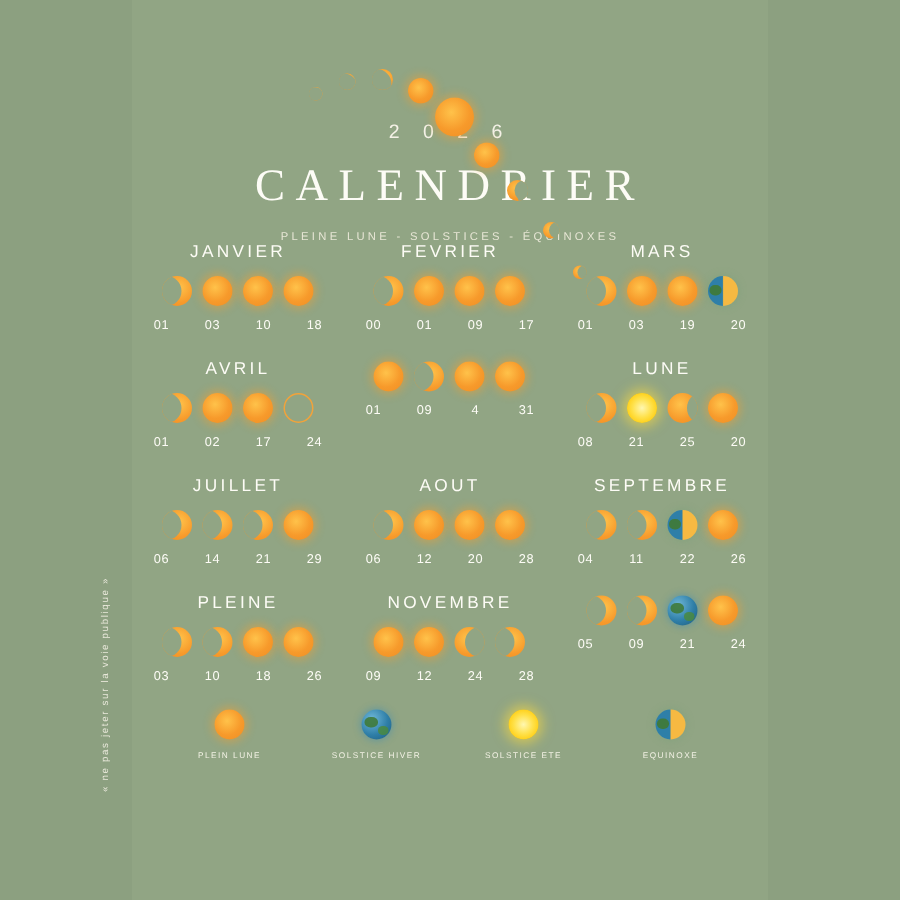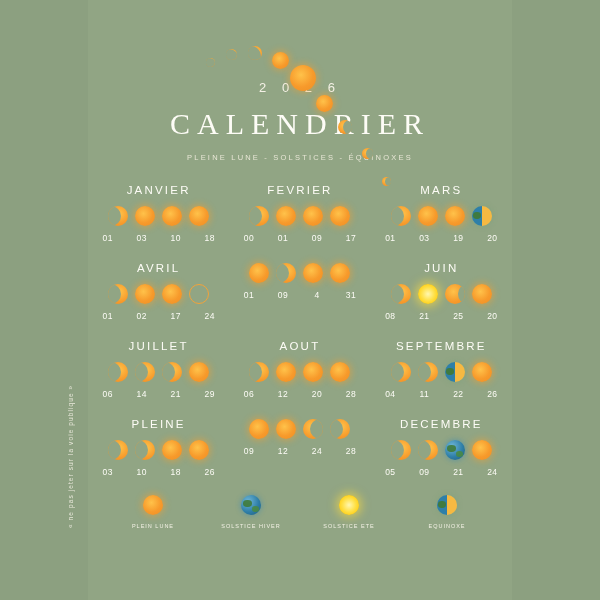--- a/index.html
+++ b/index.html
@@ -56,21 +56,20 @@
   }
   .subtitle {
     margin-top: 12px;
     font-size: 7.5px;
     letter-spacing: 2.2px;
     color: #e7e6d5;
   }
 
   
   .months {
-    margin-top: 22px;
     width: 100%;
     display: grid;
     grid-template-columns: repeat(3, 1fr);
     row-gap: 19px;
     justify-items: center;
   }
   .month { width: 128px; text-align: center; }
   .month-name {
     font-size: 11.5px;
     letter-spacing: 2.2px;
@@ -307,21 +306,21 @@
             <div class="m full"></div>
           </div>
           <div class="days">
             <div class="day">01</div>
             <div class="day">09</div>
             <div class="day">4</div>
             <div class="day">31</div>
           </div>
         </div>
         <div class="month">
-          <div class="month-name">JUIN</div>
+          <div class="month-name">LUNE</div>
           <div class="phases">
             <div class="m cres-l"></div>
             <div class="m sun"></div>
             <div class="m gib-r"></div>
             <div class="m full"></div>
           </div>
           <div class="days">
             <div class="day">08</div>
             <div class="day">21</div>
             <div class="day">25</div>
@@ -382,35 +381,35 @@
             <div class="m full"></div>
           </div>
           <div class="days">
             <div class="day">03</div>
             <div class="day">10</div>
             <div class="day">18</div>
             <div class="day">26</div>
           </div>
         </div>
         <div class="month">
+          <div class="month-name">NOVEMBRE</div>
           <div class="phases">
             <div class="m full"></div>
             <div class="m full"></div>
             <div class="m cres-r"></div>
             <div class="m cres-l"></div>
           </div>
           <div class="days">
             <div class="day">09</div>
             <div class="day">12</div>
             <div class="day">24</div>
             <div class="day">28</div>
           </div>
         </div>
         <div class="month">
-          <div class="month-name">DECEMBRE</div>
           <div class="phases">
             <div class="m cres-l"></div>
             <div class="m cres-l"></div>
             <div class="m earth"></div>
             <div class="m full"></div>
           </div>
           <div class="days">
             <div class="day">05</div>
             <div class="day">09</div>
             <div class="day">21</div>

